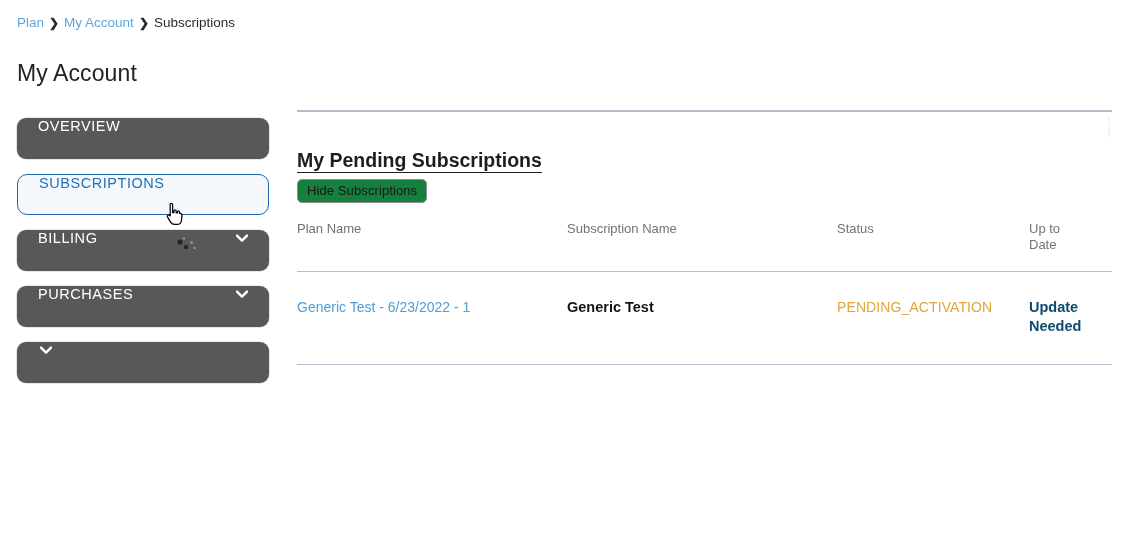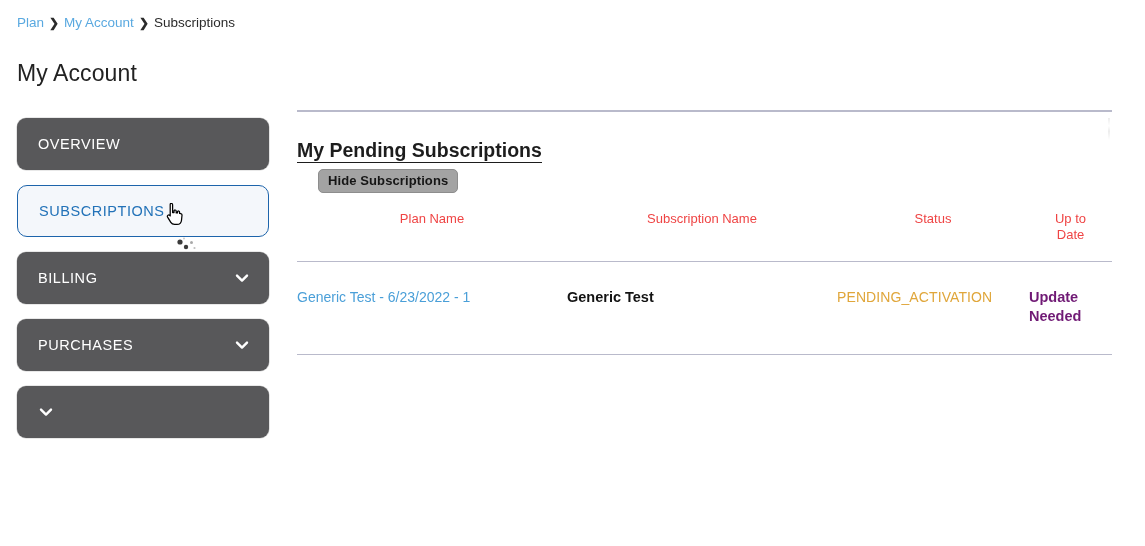--- a/index.html
+++ b/index.html
@@ -54,26 +54,25 @@
 
   
   #sidebar {
     position: absolute;
     left: 17px;
     top: 118px;
     width: 252px;
   }
   .side-item {
     position: relative;
-    height: 52px;
+    height: 41px;
     margin-bottom: 15px;
     border-radius: 9px;
     background: #58585a;
     display: flex;
-    align-items: center;
     box-sizing: border-box;
     padding: 0 19px 0 21px;
     cursor: pointer;
     box-shadow: 0 0 0 .6px rgba(0,0,0,.18);
   }
   .side-item .side-label {
     color: #ffffff;
     font-size: 14.5px;
     letter-spacing: .55px;
     font-weight: 400;
@@ -120,59 +119,58 @@
     left: 297px;
     top: 110px;
     width: 815px;
   }
   .rule {
     height: 1.5px;
     background: #b9bacb;
     width: 100%;
   }
   .section {
-    padding-top: 26px;
+    padding-top: 36px;
   }
   .sec-heading {
     font-size: 19.5px;
     font-weight: 600;
     color: #1d1d1d;
     display: inline-block;
     border-bottom: 1.4px solid #1d1d1d;
     line-height: 24px;
     padding-bottom: 0px;
   }
   .btn-outline {
     display: inline-block;
     margin-top: 6px;
-    background: #a3a3a3;
+    background: #15803d;
     border: 1px solid #8d8d8d;
     border-radius: 5px;
     font-size: 13px;
-    font-weight: 700;
+    font-weight: 400;
     color: #161616;
     padding: 3px 9px 4px 9px;
     cursor: pointer;
     letter-spacing: .1px;
     line-height: 15px;
-    margin-left: 21px;
   }
 
   
   table.sub-table {
     width: 100%;
     border-collapse: collapse;
     margin-top: 18px;
     table-layout: fixed;
   }
   table.sub-table th {
-    text-align: center;
+    text-align: left;
     font-weight: 400;
     font-size: 13px;
-    color: #ef4444;
+    color: #737373;
     padding: 0 0 18px 0;
     vertical-align: top;
     line-height: 16px;
     margin-top: 42px;
   }
   table.sub-table td {
     padding: 26px 0 28px 0;
     font-size: 14px;
     vertical-align: top;
     border-top: 1.5px solid #b9bacb;
@@ -195,21 +193,21 @@
     color: #131313;
     font-size: 14.5px;
   }
   .cell-status {
     color: #e0a63a;
     font-size: 14px;
     letter-spacing: .1px;
   }
   .cell-uptodate {
     font-weight: 700;
-    color: #701a75;
+    color: #0c4a6e;
     font-size: 14.5px;
   }
 
   .section-2 { padding-top: 24px; }
 
   
   #panel-artifact {
     position: absolute;
     left: 1108px;
     top: 118px;

